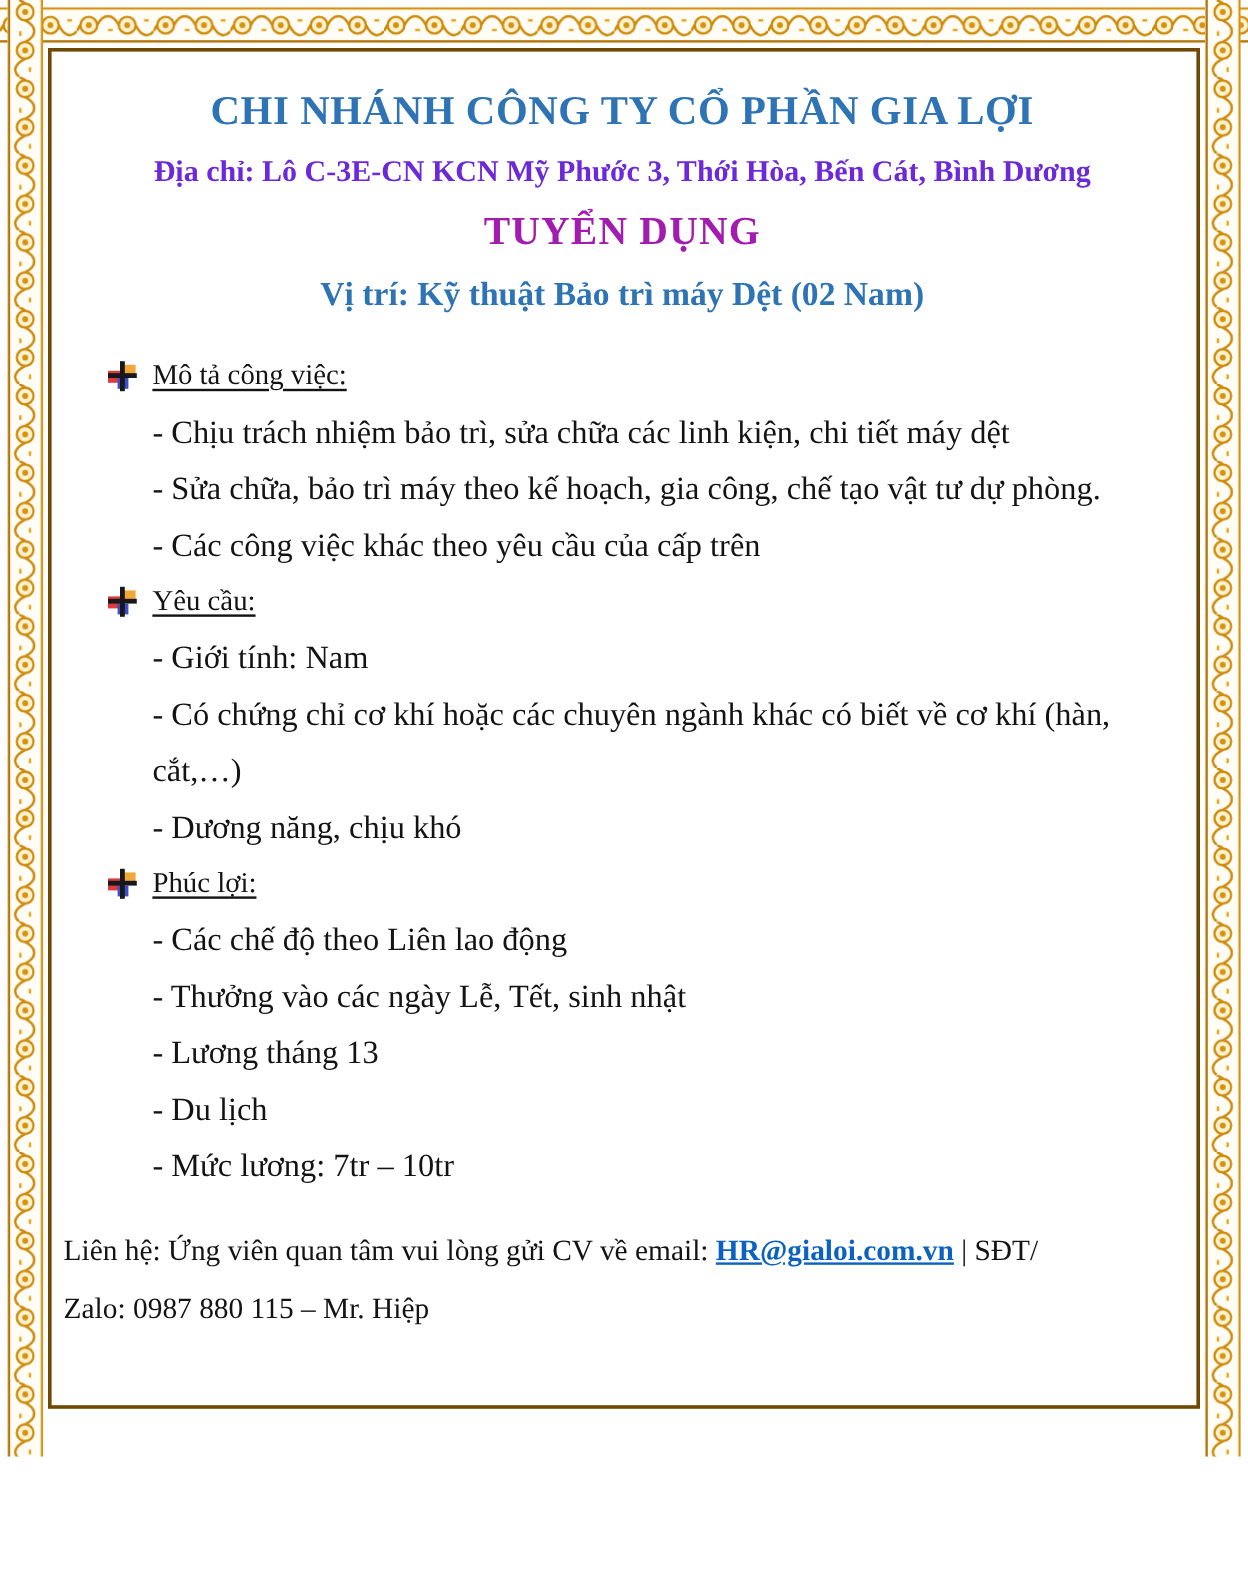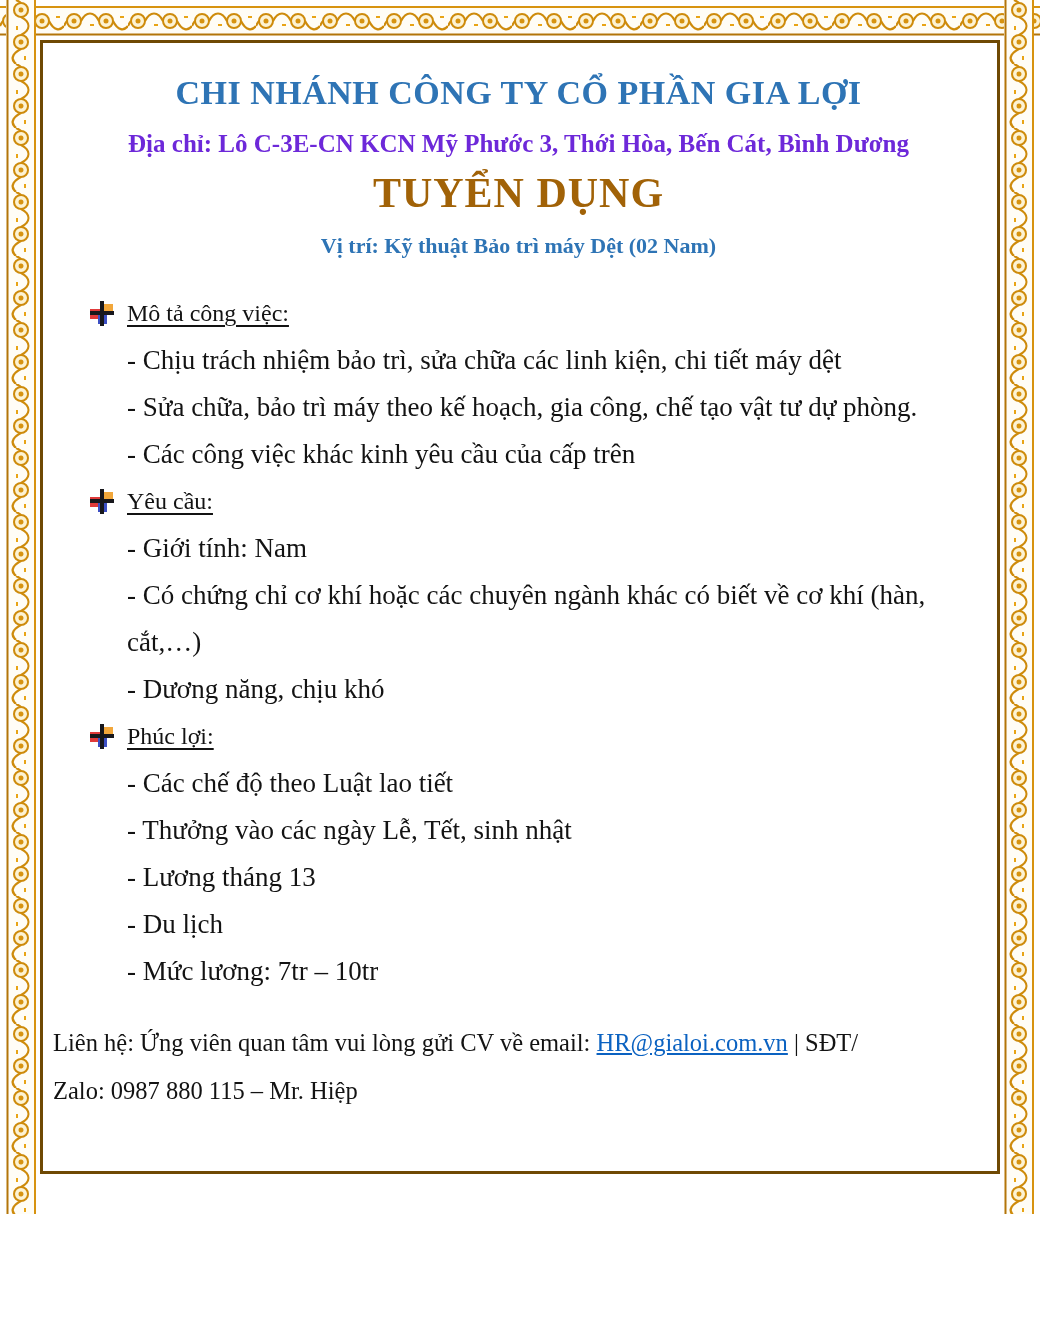--- a/index.html
+++ b/index.html
@@ -34,25 +34,25 @@
   .center { text-align: center; }
   .company-title {
     color: #2e74b5; font-weight: bold; font-size: 34px; line-height: 42px;
     letter-spacing: 0.5px; margin: 0;
   }
   .address {
     color: #6d28d9; font-weight: bold; font-size: 25px; line-height: 32px;
     margin: 14px 0 0 0;
   }
   .recruit-heading {
-    color: #a16207; font-weight: bold; font-size: 42px; line-height: 46px;
+    color: #a21caf; font-weight: bold; font-size: 33px; line-height: 46px;
     letter-spacing: 1px; margin: 10px 0 0 0;
   }
   .position-line {
-    color: #2e74b5; font-weight: bold; font-size: 22px; line-height: 32px;
+    color: #2e74b5; font-weight: bold; font-size: 28px; line-height: 32px;
     margin: 14px 0 0 0;
   }
 
   .sections { margin: 28px 0 0 37px; }
   .section-heading-row {
     display: flex; align-items: center; gap: 13px; height: 47px;
   }
   .section-heading {
     font-weight: normal; font-size: 24px;
     text-decoration: underline;
@@ -67,21 +67,21 @@
   
   .bullet { position: relative; width: 24px; height: 25px; flex: 0 0 24px; }
   .bullet span { position: absolute; display: block; }
   .bullet .sq-red    { left: 0;  top: 8px;  width: 10px; height: 10px; background: #e03a3a; }
   .bullet .sq-orange { left: 13px; top: 3px; width: 10px; height: 10px; background: #f2a73b; }
   .bullet .sq-blue   { left: 8px; top: 14px; width: 9px;  height: 9px;  background: #3c4fc4; }
   .bullet .bar-v { left: 10px; top: 0; width: 4px; height: 25px; background: #17171c; }
   .bullet .bar-h { left: 0; top: 10px; width: 24px; height: 4px; background: #17171c; }
 
   .contact { margin-top: 24px; font-size: 24.5px; line-height: 48px; }
-  .contact a { color: #0b62c1; text-decoration: underline; }
+  .contact a { color: #0b62c1; text-decoration: underline; font-weight: bold; }
 </style>
 </head>
 <body>
 
 <div class="page">
 
   <svg width="0" height="0" style="position:absolute" aria-hidden="true">
     <defs>
       <pattern id="goldscroll" width="64" height="30" patternUnits="userSpaceOnUse">
         <rect x="0" y="0" width="64" height="30" fill="#fffdf6"></rect>
@@ -131,21 +131,21 @@
           <span class="sq-red"></span>
             <span class="sq-orange"></span>
             <span class="sq-blue"></span>
           <span class="bar-v"></span>
             <span class="bar-h"></span>
         </span>
         <span class="section-heading">Mô tả công việc:</span>
       </div>
       <div class="item">- Chịu trách nhiệm bảo trì, sửa chữa các linh kiện, chi tiết máy dệt</div>
       <div class="item">- Sửa chữa, bảo trì máy theo kế hoạch, gia công, chế tạo vật tư dự phòng.</div>
-      <div class="item">- Các công việc khác kinh yêu cầu của cấp trên</div>
+      <div class="item">- Các công việc khác theo yêu cầu của cấp trên</div>
 
       <div class="section-heading-row">
         <span class="bullet">
           <span class="sq-red"></span>
             <span class="sq-orange"></span>
             <span class="sq-blue"></span>
           <span class="bar-v"></span>
             <span class="bar-h"></span>
         </span>
         <span class="section-heading">Yêu cầu:</span>
@@ -157,21 +157,21 @@
       <div class="section-heading-row">
         <span class="bullet">
           <span class="sq-red"></span>
             <span class="sq-orange"></span>
             <span class="sq-blue"></span>
           <span class="bar-v"></span>
             <span class="bar-h"></span>
         </span>
         <span class="section-heading">Phúc lợi:</span>
       </div>
-      <div class="item">- Các chế độ theo Luật lao tiết</div>
+      <div class="item">- Các chế độ theo Liên lao động</div>
       <div class="item">- Thưởng vào các ngày Lễ, Tết, sinh nhật</div>
       <div class="item">- Lương tháng 13</div>
       <div class="item">- Du lịch</div>
       <div class="item">- Mức lương: 7tr – 10tr</div>
     </div>
 
     <div class="contact">
       <span>Liên hệ: Ứng viên quan tâm vui lòng gửi CV về email: </span><a href="#">HR@gialoi.com.vn</a><span>  | SĐT/</span>
       <br>
       <span>Zalo: 0987 880 115 – Mr. Hiệp</span>

